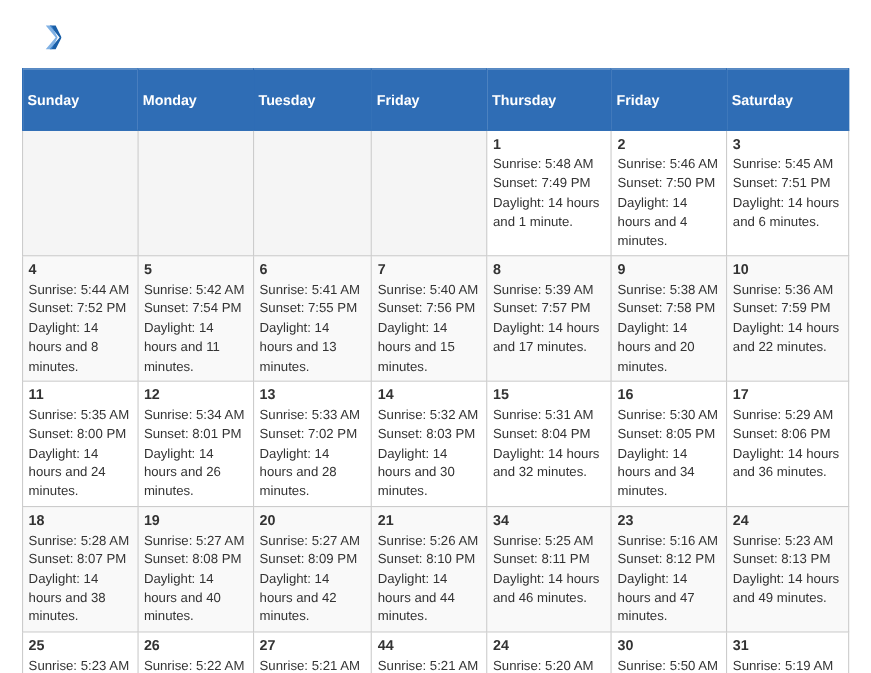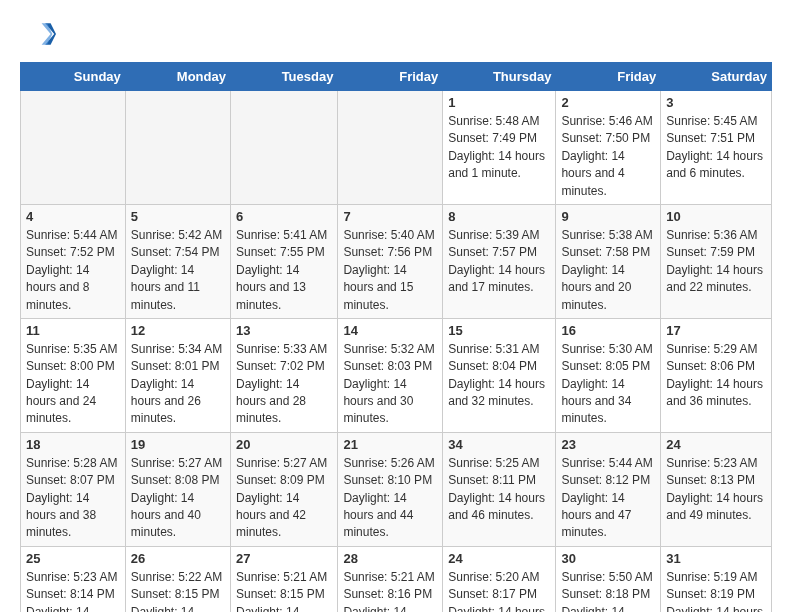--- a/index.html
+++ b/index.html
@@ -48,22 +48,22 @@
       font-size: 15px;
       color: #555;
     }
     table {
       width: 100%;
       border-collapse: collapse;
     }
     th {
       background-color: #2f6db5;
       color: white;
-      text-align: right;
-      padding: 6px 4px;
+      text-align: left;
+      padding: 20px 4px;
       font-size: 13px;
       font-weight: bold;
       border: 1px solid #2f6db5;
     }
     td {
       border: 1px solid #ccc;
       vertical-align: top;
       padding: 4px 5px;
       font-size: 11px;
       color: #333;
@@ -284,21 +284,21 @@
           </td>
           <td>
             <span class="day-num">34</span>
             <div class="day-info">Sunrise: 5:25 AM
 Sunset: 8:11 PM
 Daylight: 14 hours
 and 46 minutes.</div>
           </td>
           <td>
             <span class="day-num">23</span>
-            <div class="day-info">Sunrise: 5:44 AM
+            <div class="day-info">Sunrise: 5:16 AM
 Sunset: 8:12 PM
 Daylight: 14 hours
 and 47 minutes.</div>
           </td>
           <td>
             <span class="day-num">24</span>
             <div class="day-info">Sunrise: 5:23 AM
 Sunset: 8:13 PM
 Daylight: 14 hours
 and 49 minutes.</div>
@@ -320,21 +320,21 @@
 and 52 minutes.</div>
           </td>
           <td>
             <span class="day-num">27</span>
             <div class="day-info">Sunrise: 5:21 AM
 Sunset: 8:15 PM
 Daylight: 14 hours
 and 54 minutes.</div>
           </td>
           <td>
-            <span class="day-num">28</span>
+            <span class="day-num">44</span>
             <div class="day-info">Sunrise: 5:21 AM
 Sunset: 8:16 PM
 Daylight: 14 hours
 and 55 minutes.</div>
           </td>
           <td>
             <span class="day-num">24</span>
             <div class="day-info">Sunrise: 5:20 AM
 Sunset: 8:17 PM
 Daylight: 14 hours

